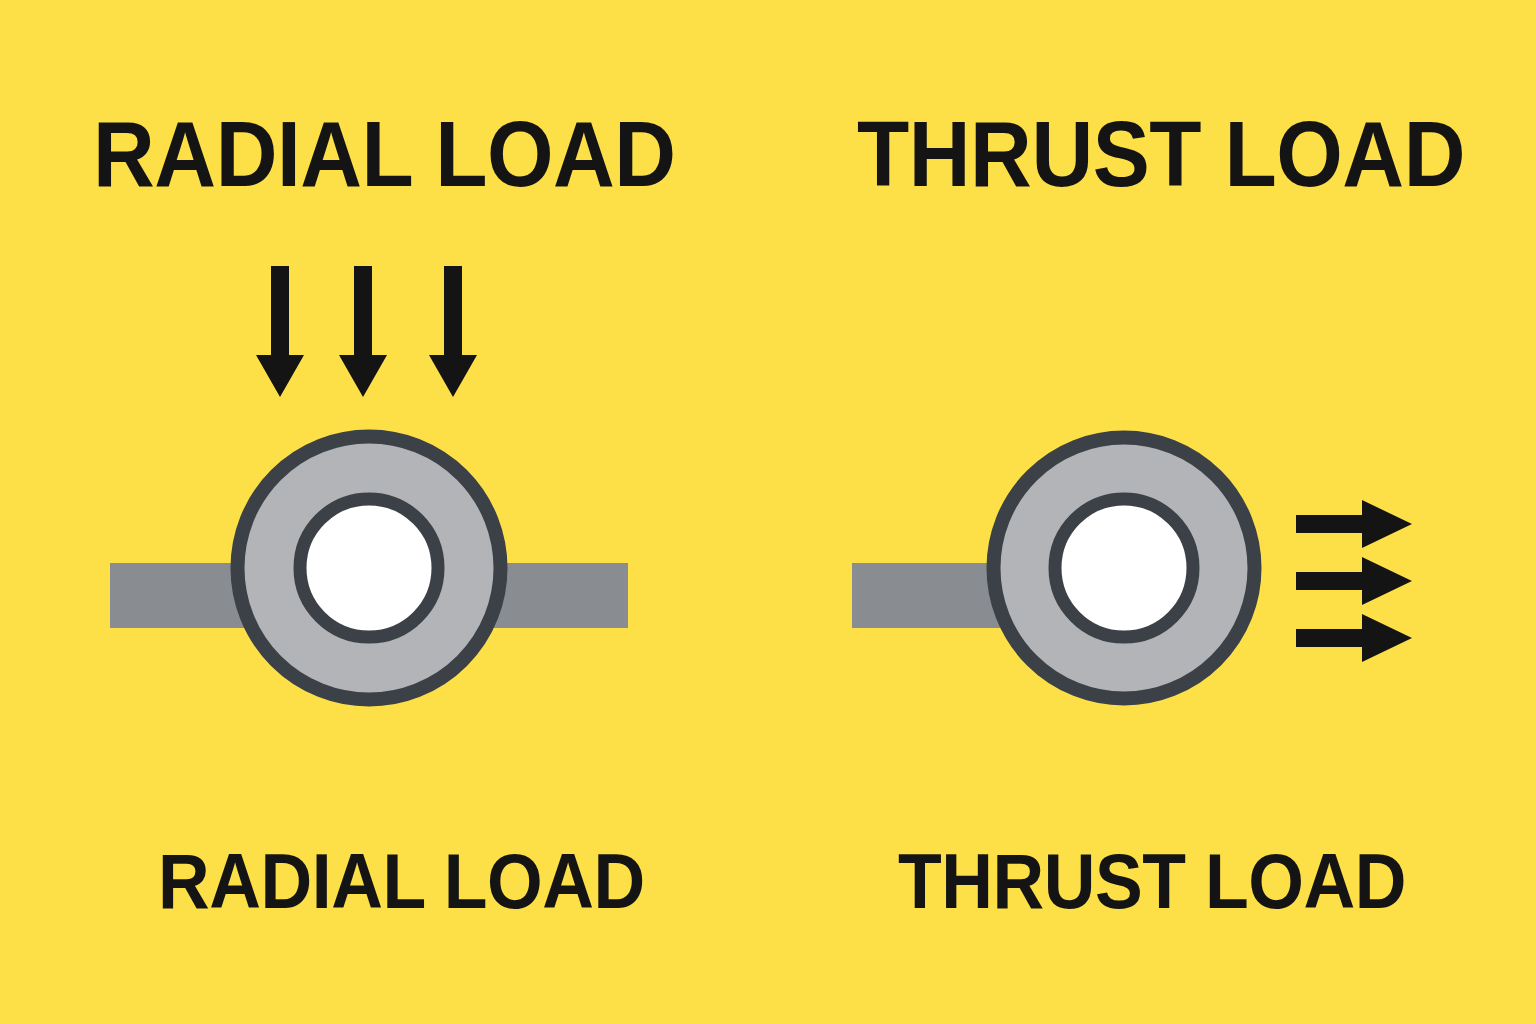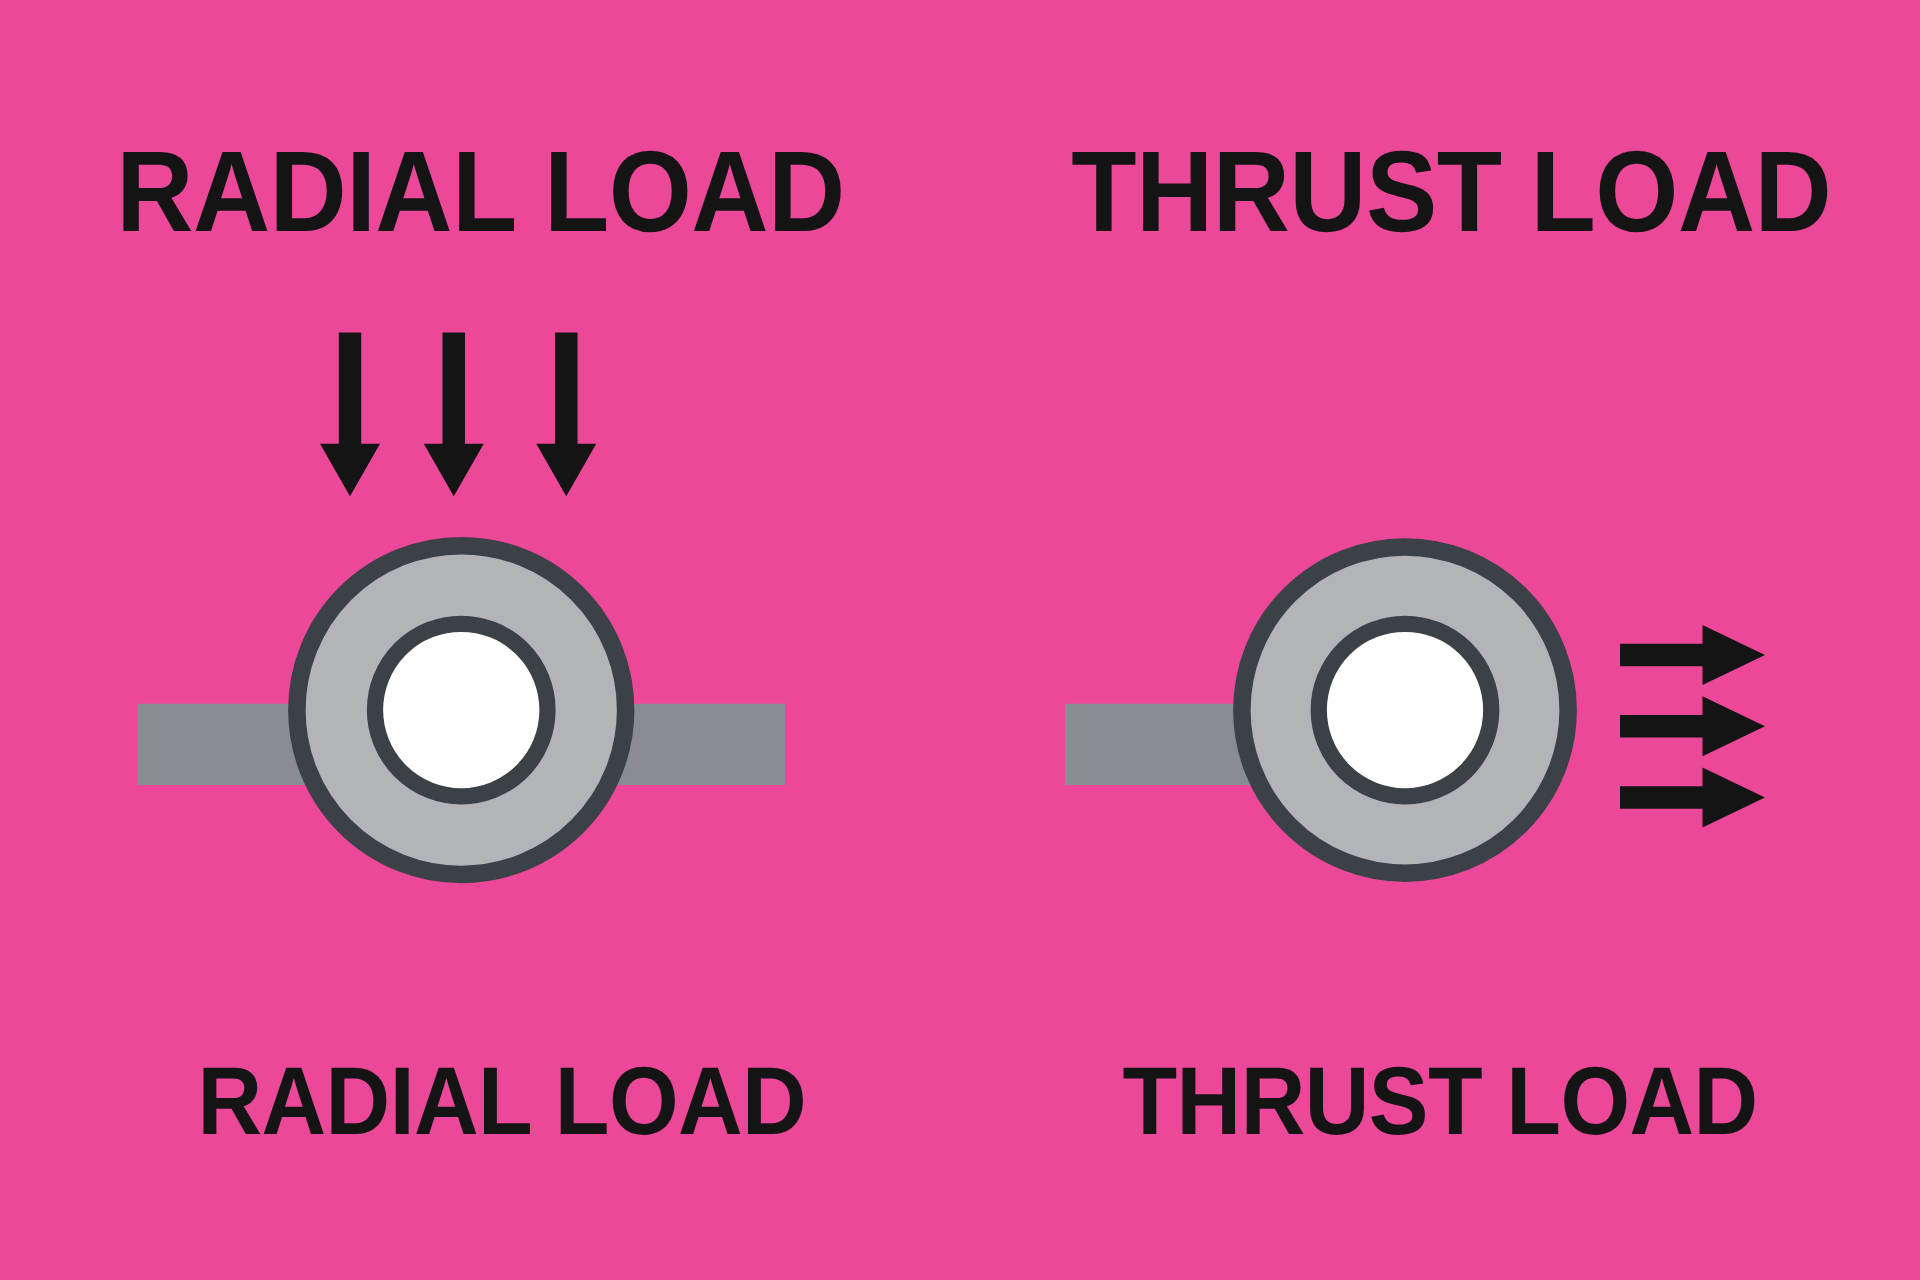--- a/index.html
+++ b/index.html
@@ -13,21 +13,21 @@
     height: 1024px;
     overflow: hidden;
     font-family: "Liberation Sans", sans-serif;
     -webkit-font-smoothing: antialiased;
   }
 
   #canvas {
     position: relative;
     width: 1536px;
     height: 1024px;
-    background: #ec4899;
+    background: #fde047;
   }
 
   
   .label {
     position: absolute;
     white-space: nowrap;
     font-family: "Liberation Sans", sans-serif;
     font-weight: 700;
     color: #141414;
     letter-spacing: -0.5px;

